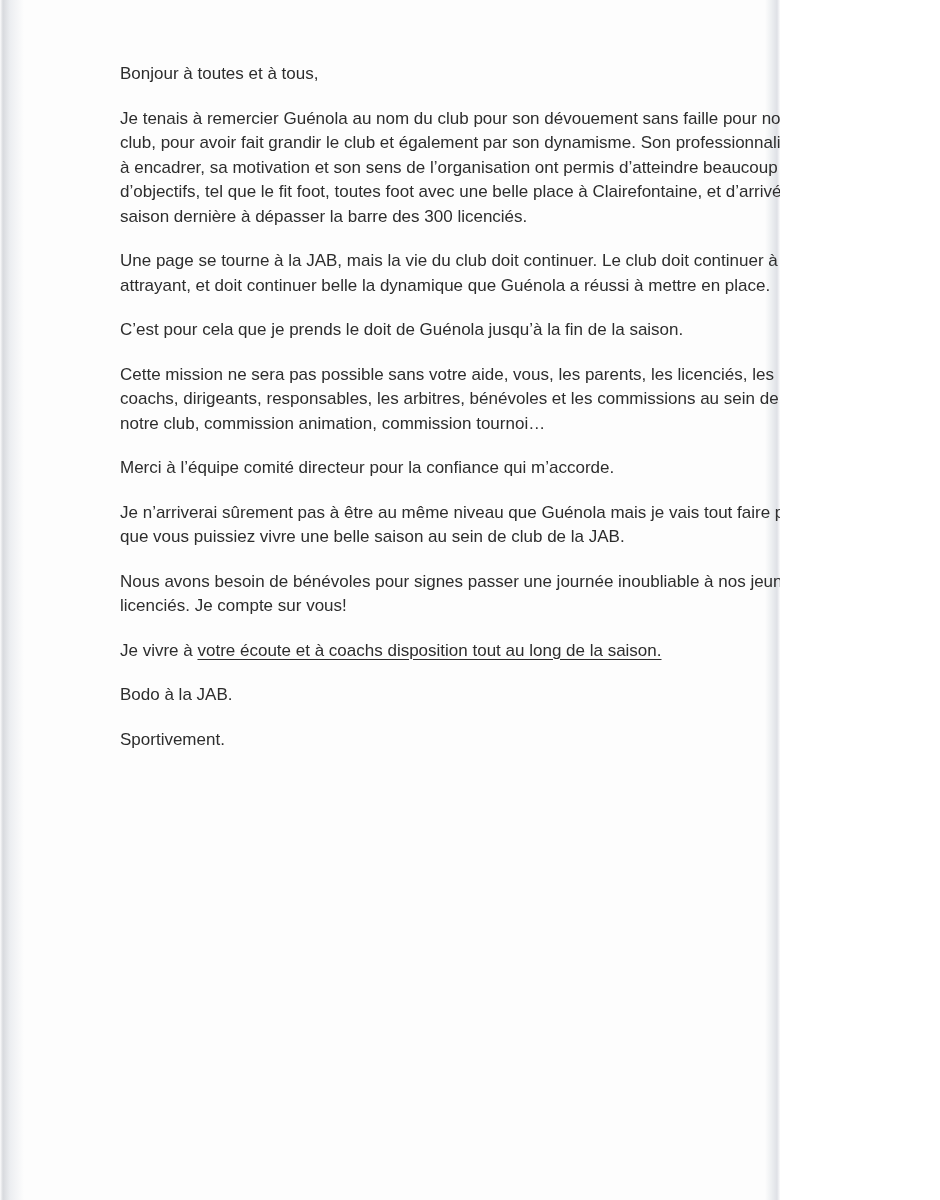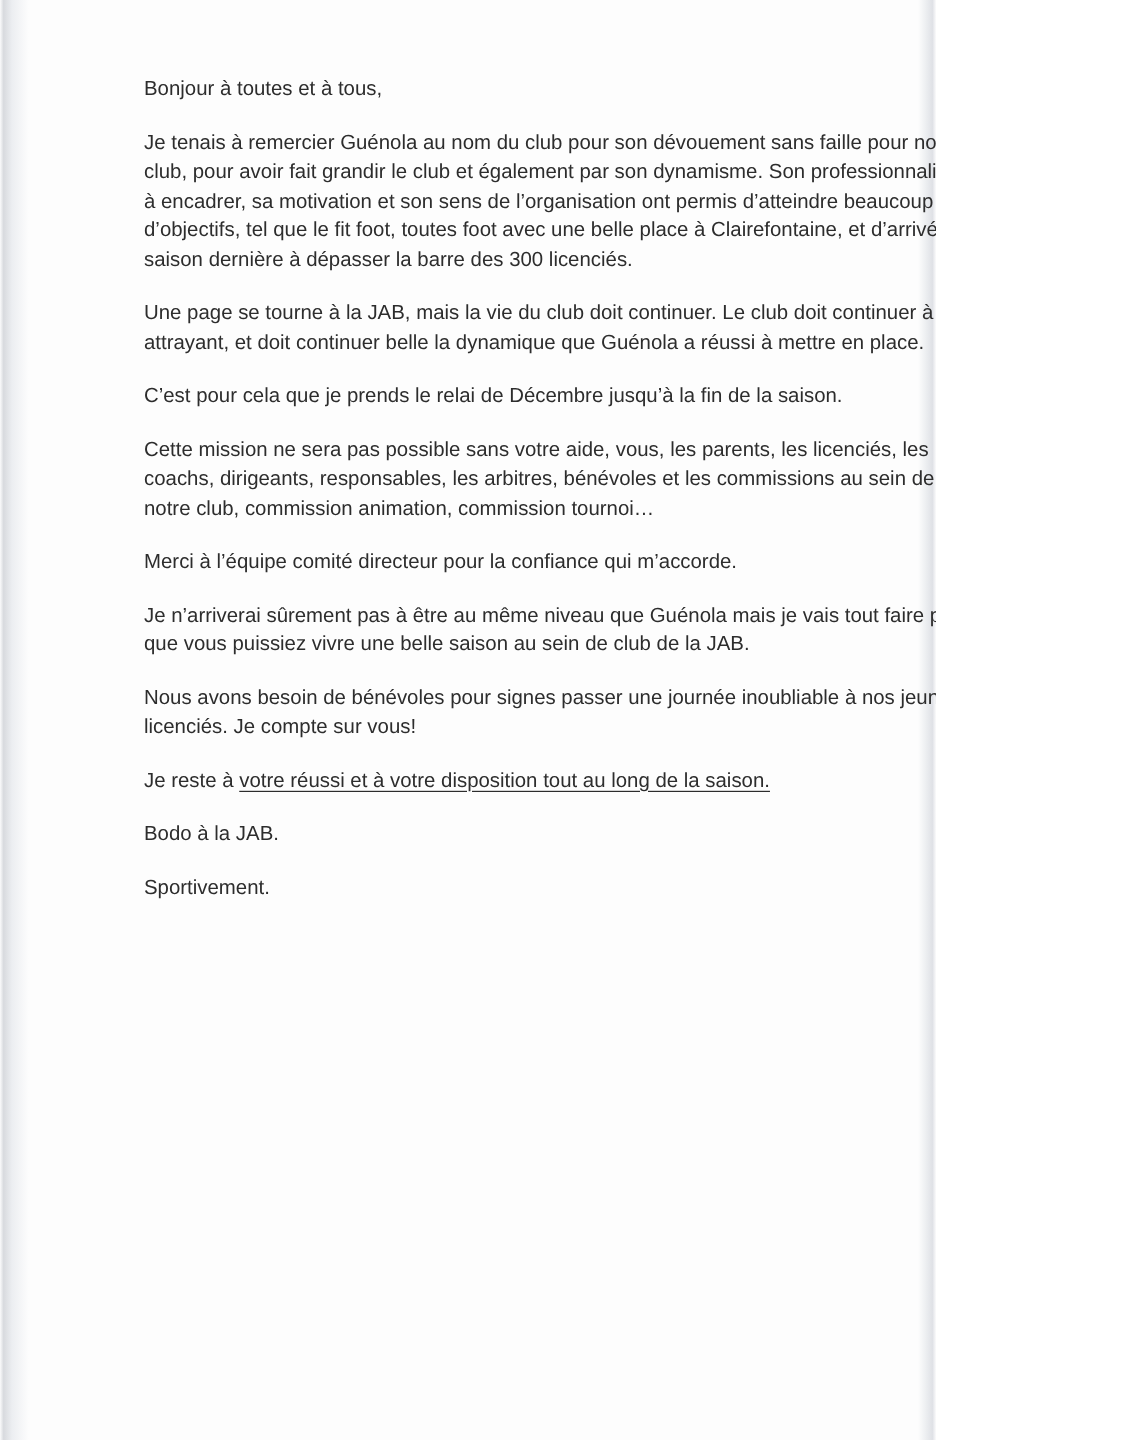--- a/index.html
+++ b/index.html
@@ -67,34 +67,34 @@
   <div class="edge edge-right"></div>
 
   <div class="content">
     <p>Bonjour à toutes et à tous,</p>
 
 
     <p>Je tenais à remercier Guénola au nom du club pour son dévouement sans faille pour notre club, pour avoir fait grandir le club et également par son dynamisme. Son professionnalisme à encadrer, sa motivation et son sens de l’organisation ont permis d’atteindre beaucoup d’objectifs, tel que le fit foot, toutes foot avec une belle place à Clairefontaine, et d’arrivée la saison dernière à dépasser la barre des 300 licenciés.</p>
 
     <p>Une page se tourne à la JAB, mais la vie du club doit continuer. Le club doit continuer à être attrayant, et doit continuer belle la dynamique que Guénola a réussi à mettre en place.</p>
 
-    <p>C’est pour cela que je prends le relai de Décembre jusqu’à la fin de la saison.</p>
+    <p>C’est pour cela que je prends le doit de Guénola jusqu’à la fin de la saison.</p>
 
 
     <p>Cette mission ne sera pas possible sans votre aide, vous, les parents, les licenciés, les coachs, dirigeants, responsables, les arbitres, bénévoles et les commissions au sein de notre club, commission animation, commission tournoi…</p>
 
 
     <p>Merci à l’équipe comité directeur pour la confiance qui m’accorde.</p>
 
     <p>Je n’arriverai sûrement pas à être au même niveau que Guénola mais je vais tout faire pour que vous puissiez vivre une belle saison au sein de club de la JAB.</p>
 
 
     <p>Nous avons besoin de bénévoles pour signes passer une journée inoubliable à nos jeunes licenciés. Je compte sur vous!</p>
 
-    <p><span>Je reste à </span><span class="u">votre réussi et à votre disposition tout au long de la saison.</span></p>
+    <p><span>Je vivre à </span><span class="u">votre écoute et à coachs disposition tout au long de la saison.</span></p>
 
     <p>Bodo à la JAB.</p>
 
     <p>Sportivement.</p>
 
     <p class="signature">Tony</p>
   </div>
 </div>
 
 </body></html>

